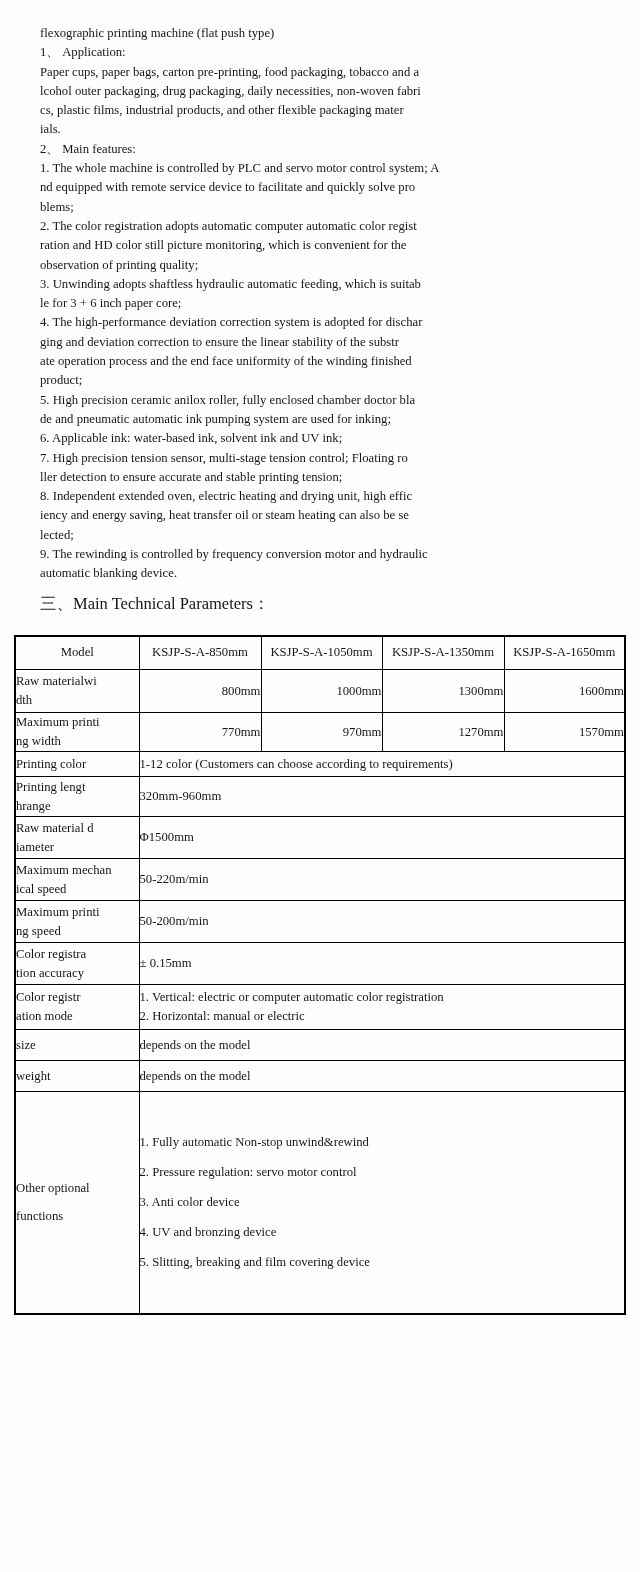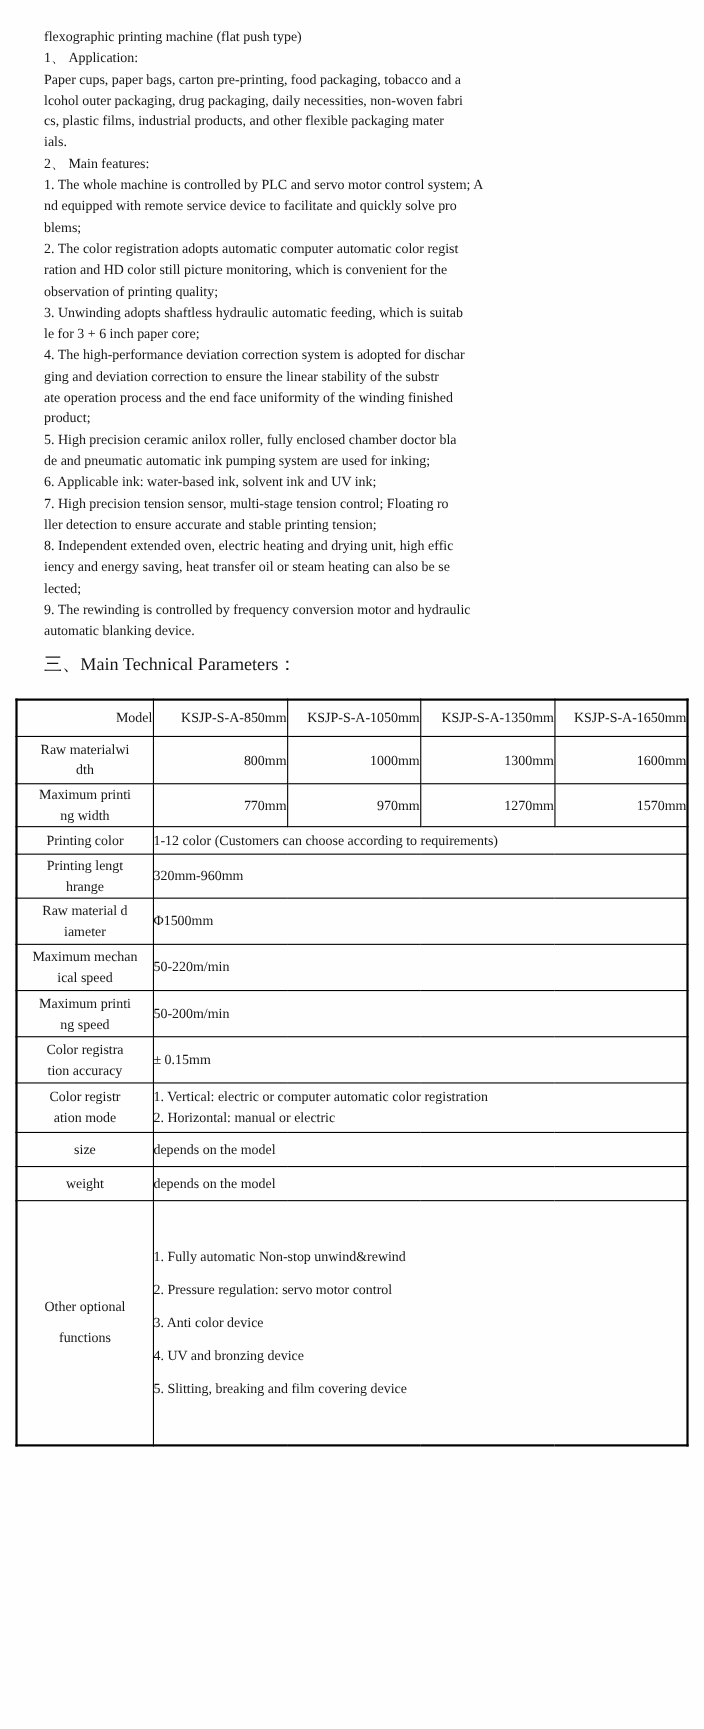--- a/index.html
+++ b/index.html
@@ -43,22 +43,22 @@
   }
   table.params td {
     border: 1px solid #000;
     font-size: 12.7px;
     line-height: 19px;
     vertical-align: middle;
     padding: 0;
     overflow: hidden;
     white-space: pre-line;
   }
-  td.lbl      { padding-left: 4px;  text-align: center; }
-  td.ctr      { text-align: right; }
+  td.lbl      { padding-left: 4px;  text-align: left; }
+  td.ctr      { text-align: center; }
   td.val      { padding-left: 10px; text-align: right; }
   td.span-val { padding-left: 12px; text-align: left; }
   tr.tall td.span-val { line-height: 30px; }
   tr.tall td.lbl      { line-height: 28px; }
 </style>
 </head>
 <body>
 
 <div class="page">
 

